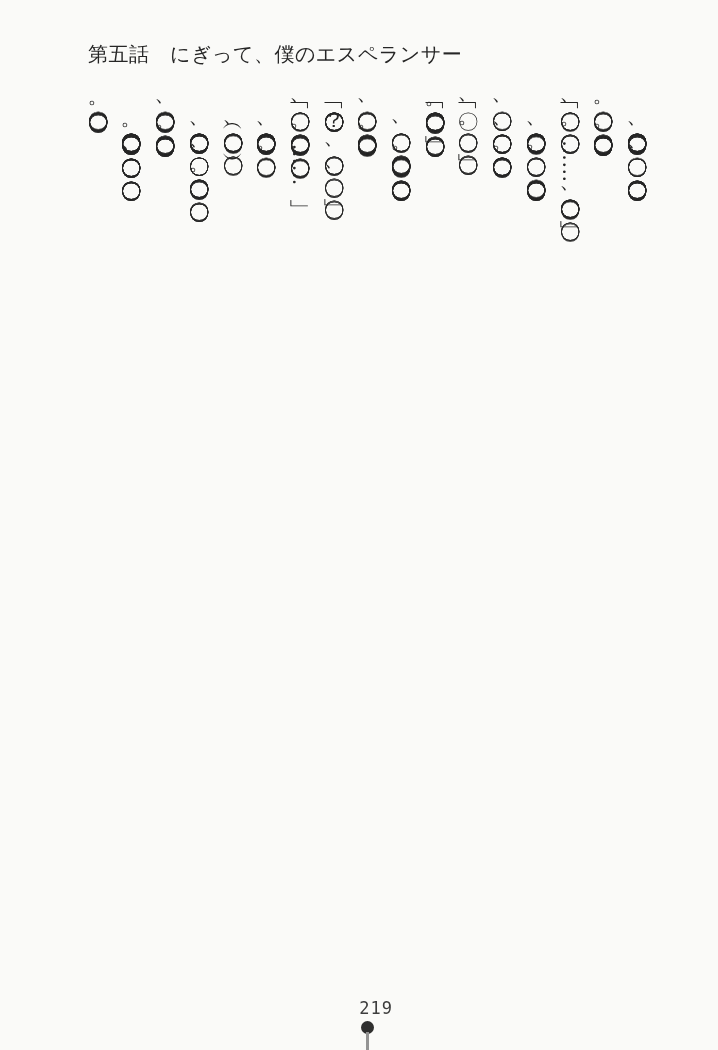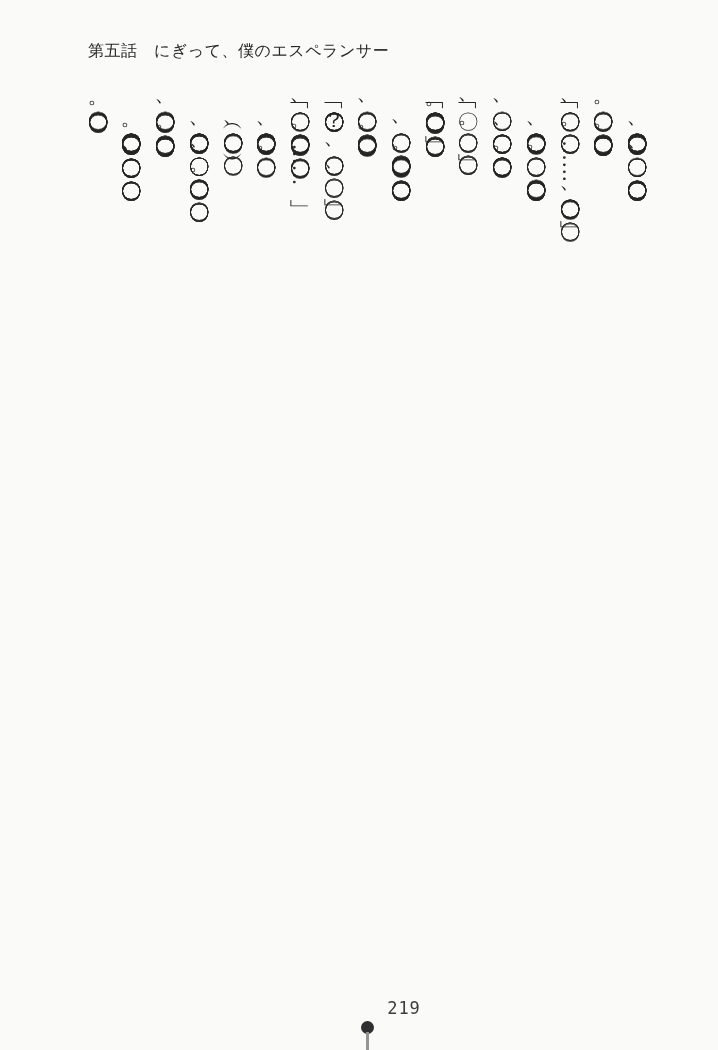--- a/index.html
+++ b/index.html
@@ -6,33 +6,33 @@
     --paper:#fafaf8; --ink:#262626; --pn-ink:#3d3d3d;
     --dot:#2f2f2f; --line:#949494;
   }
   html,body{margin:0;padding:0;}
   body{background:var(--paper);font-family:"DejaVu Serif","Liberation Serif",serif;}
   .page{
     position:relative;width:718px;height:1050px;background:var(--paper);
     overflow:hidden;color:var(--ink);
   }
   .chapter-header{
-    position:absolute;left:88px;top:41px;font-size:16px;letter-spacing:0.5px;
+    position:absolute;left:88px;top:41px;font-size:20px;letter-spacing:0.5px;
     color:var(--ink);white-space:nowrap;
   }
   .col{
     position:absolute;top:95px;height:856px;width:24px;
     writing-mode:vertical-rl;text-orientation:mixed;
     font-size:21px;line-height:24px;letter-spacing:0.2px;
     color:var(--ink);white-space:nowrap;
   }
   .page-number{
-    position:absolute;left:345px;top:998px;width:48px;text-align:center;
+    position:absolute;left:345px;top:998px;width:48px;text-align:right;
     font-family:"DejaVu Sans Mono","Liberation Mono",monospace;
-    font-size:17px;color:var(--pn-ink);letter-spacing:1px;margin-left:35px;
+    font-size:17px;color:var(--pn-ink);letter-spacing:1px;
   }
   .marker-dot{
     position:absolute;left:361px;top:1021px;width:13px;height:13px;
     border-radius:50%;background:var(--dot);
   }
   .marker-line{
     position:absolute;left:366px;top:1032px;width:3px;height:18px;
     background:var(--line);
   }
 </style>

